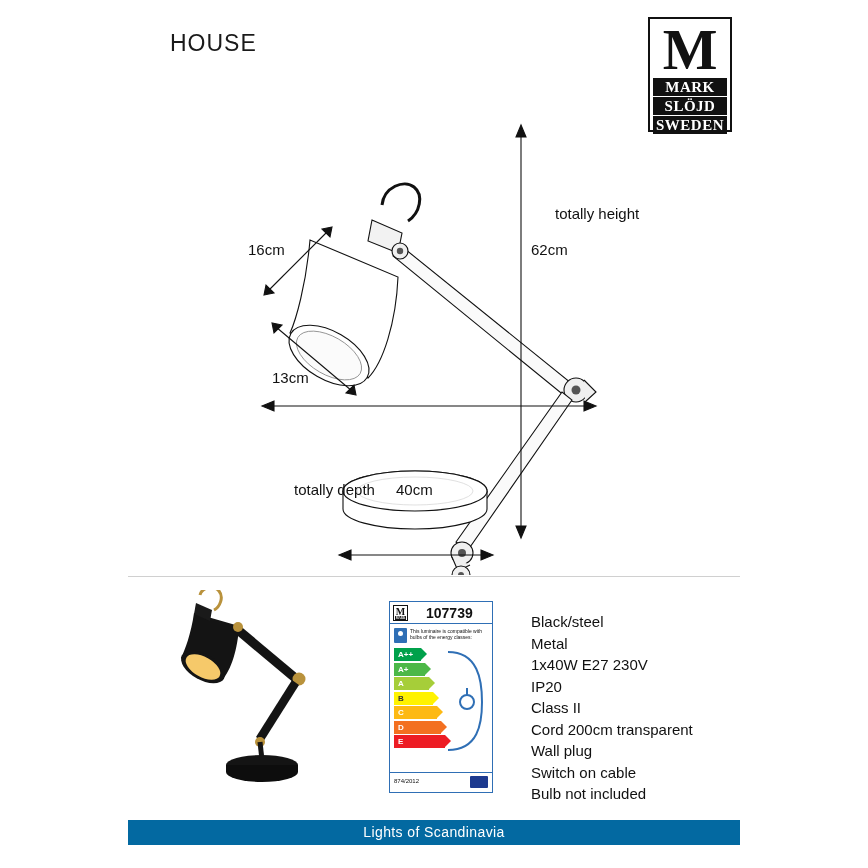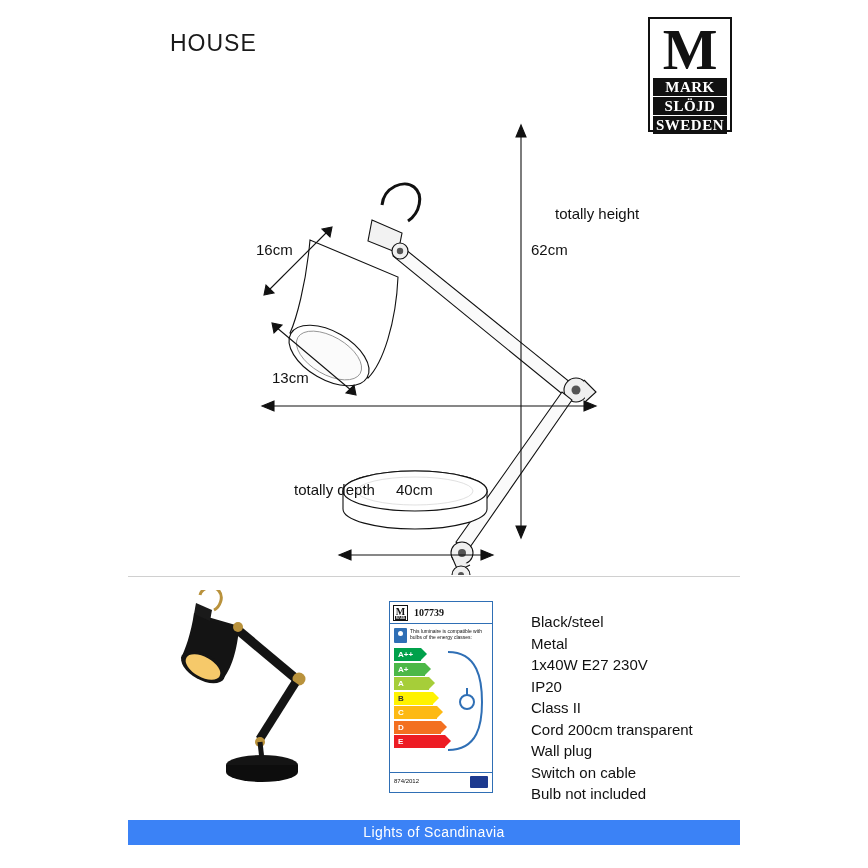--- a/index.html
+++ b/index.html
@@ -73,21 +73,21 @@
     height: 480px;
   }
 
   
   .dim-label {
     position: absolute;
     font-size: 15px;
     color: #111;
     white-space: nowrap;
   }
-  #label-width      { left: 256px; top: 146px; }
+  #label-width      { left: 248px; top: 146px; }
   #label-shade-dia  { left: 272px; top: 274px; }
   #label-height-val { left: 531px; top: 146px; }
   #label-height-cap { left: 521px; top: 110px; margin-left: 34px; }
   #label-depth-cap  { left: 294px; top: 386px; }
   #label-depth-val  { left: 396px; top: 386px; }
   #label-base-dia   { left: 395px; top: 541px; }
 
   
   #section-divider {
     position: absolute;
@@ -131,25 +131,24 @@
   }
   #energy-label .el-logo span {
     display: block;
     background: #111;
     color: #fff;
     font-size: 3px;
     line-height: 4px;
     margin: 0 1px;
   }
   #energy-label .el-code {
-    font-size: 10px;
+    font-size: 14px;
     font-weight: bold;
-    margin-left: 6px;
-    color: #111;
-    font-family: Liberation Serif, serif;
+    margin-left: 18px;
+    color: #111;
   }
   #energy-label .el-note {
     position: absolute;
     left: 20px;
     top: 26px;
     width: 74px;
     font-size: 5px;
     line-height: 6px;
     color: #111;
   }
@@ -241,21 +240,21 @@
     color: #111;
   }
 
   
   #footer-bar {
     position: absolute;
     left: 128px;
     top: 820px;
     width: 612px;
     height: 25px;
-    background: #3b82f6;
+    background: #0369a1;
   }
   #footer-text {
     position: absolute;
     left: 0;
     top: 0;
     width: 100%;
     height: 25px;
     line-height: 25px;
     text-align: center;
     color: #ffffff;

